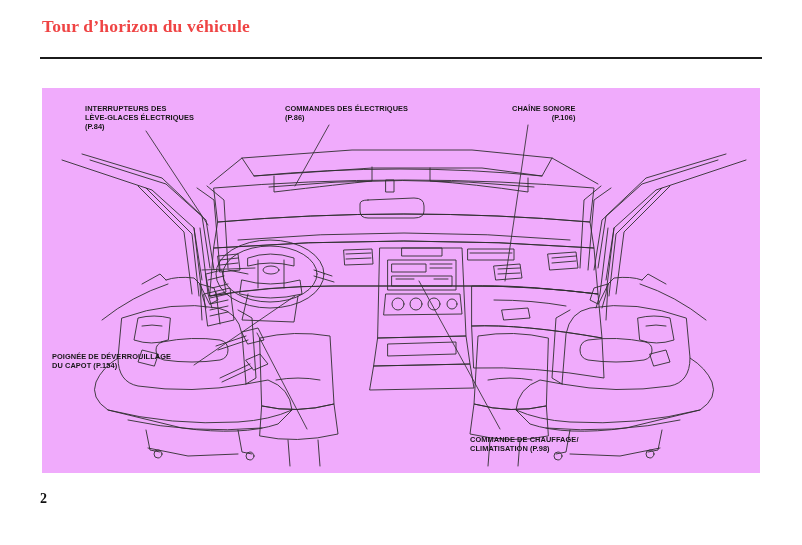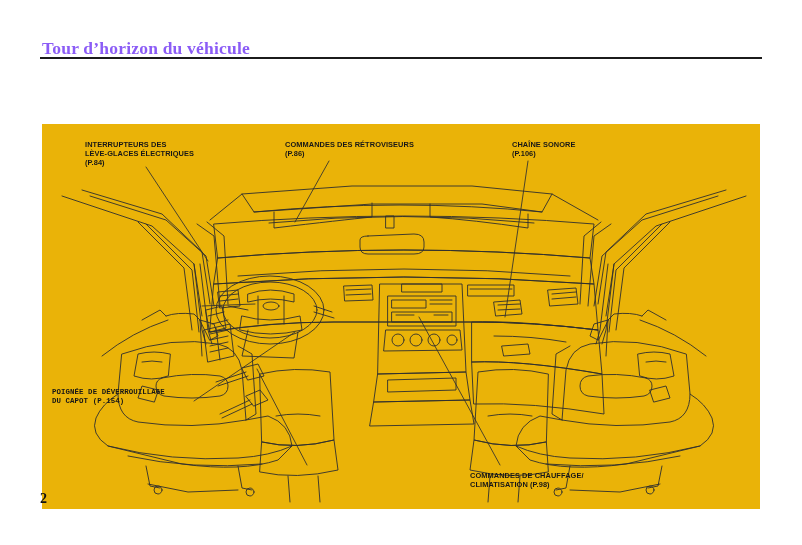--- a/index.html
+++ b/index.html
@@ -13,26 +13,26 @@
     position: relative;
     overflow: hidden;
     font-family: "Liberation Sans", sans-serif;
     color: #1a1a1a;
   }
 
   
   #page-title {
     position: absolute;
     left: 42px;
-    top: 38px;
+    top: 16px;
     font-family: "Liberation Serif", serif;
     font-weight: bold;
     font-size: 17.5px;
     letter-spacing: 0.2px;
-    color: #8b5cf6;
+    color: #ef4444;
     white-space: nowrap;
   }
   #header-rule {
     position: absolute;
     left: 40px;
     top: 57px;
     width: 722px;
     height: 2px;
     background: #1b1b1b;
   }
@@ -48,23 +48,22 @@
     color: #111111;
   }
 
   
   #illustration-panel {
     position: absolute;
     left: 42px;
     top: 88px;
     width: 718px;
     height: 385px;
-    background: #eab308;
+    background: #f0abfc;
     overflow: hidden;
-    margin-top: 36px;
   }
 
   #diagram-svg {
     position: absolute;
     left: 0;
     top: 0;
     width: 718px;
     height: 385px;
   }
 
@@ -75,23 +74,23 @@
     font-weight: bold;
     font-size: 7.4px;
     line-height: 9.2px;
     letter-spacing: 0.08px;
     color: #171717;
     white-space: pre-line;
   }
 
   #callout-window-switches { left: 43px;  top: 16px; }
   #callout-mirror-controls { left: 243px; top: 16px; }
-  #callout-audio-system    { left: 470px; top: 16px; }
+  #callout-audio-system    { left: 470px; top: 16px; text-align: right; }
   #callout-tailgate-release{ left: 10px;  top: 176px; }
-  #callout-hood-release    { left: 10px;  top: 264px; font-family: Liberation Mono, monospace; }
+  #callout-hood-release    { left: 10px;  top: 264px; }
   #callout-fuel-lid        { left: 243px; top: 347px; }
   #callout-climate-control { left: 428px; top: 347px; }
 </style>
 </head>
 <body>
 
 <div id="page-title">Tour d’horizon du véhicule</div>
 <div id="header-rule"></div>
 
 <div id="illustration-panel">
@@ -302,28 +301,28 @@
         <path d="M116 266 L100 262 L96 274 L112 278 Z"></path>
       </g>
 
     </g>
   </svg>
 
   <div class="callout" id="callout-window-switches">INTERRUPTEURS DES
 LÈVE-GLACES ÉLECTRIQUES
 (P.84)</div>
 
-  <div class="callout" id="callout-mirror-controls">COMMANDES DES RÉTROVISEURS
+  <div class="callout" id="callout-mirror-controls">COMMANDES DES ÉLECTRIQUES
 (P.86)</div>
 
   <div class="callout" id="callout-audio-system">CHAÎNE SONORE
 (P.106)</div>
 
 
   <div class="callout" id="callout-hood-release">POIGNÉE DE DÉVERROUILLAGE
 DU CAPOT  (P.154)</div>
 
 
-  <div class="callout" id="callout-climate-control">COMMANDES DE CHAUFFAGE/
+  <div class="callout" id="callout-climate-control">COMMANDE DE CHAUFFAGE/
 CLIMATISATION (P.98)</div>
 </div>
 
 <div id="page-number">2</div>
 
 </body></html>

